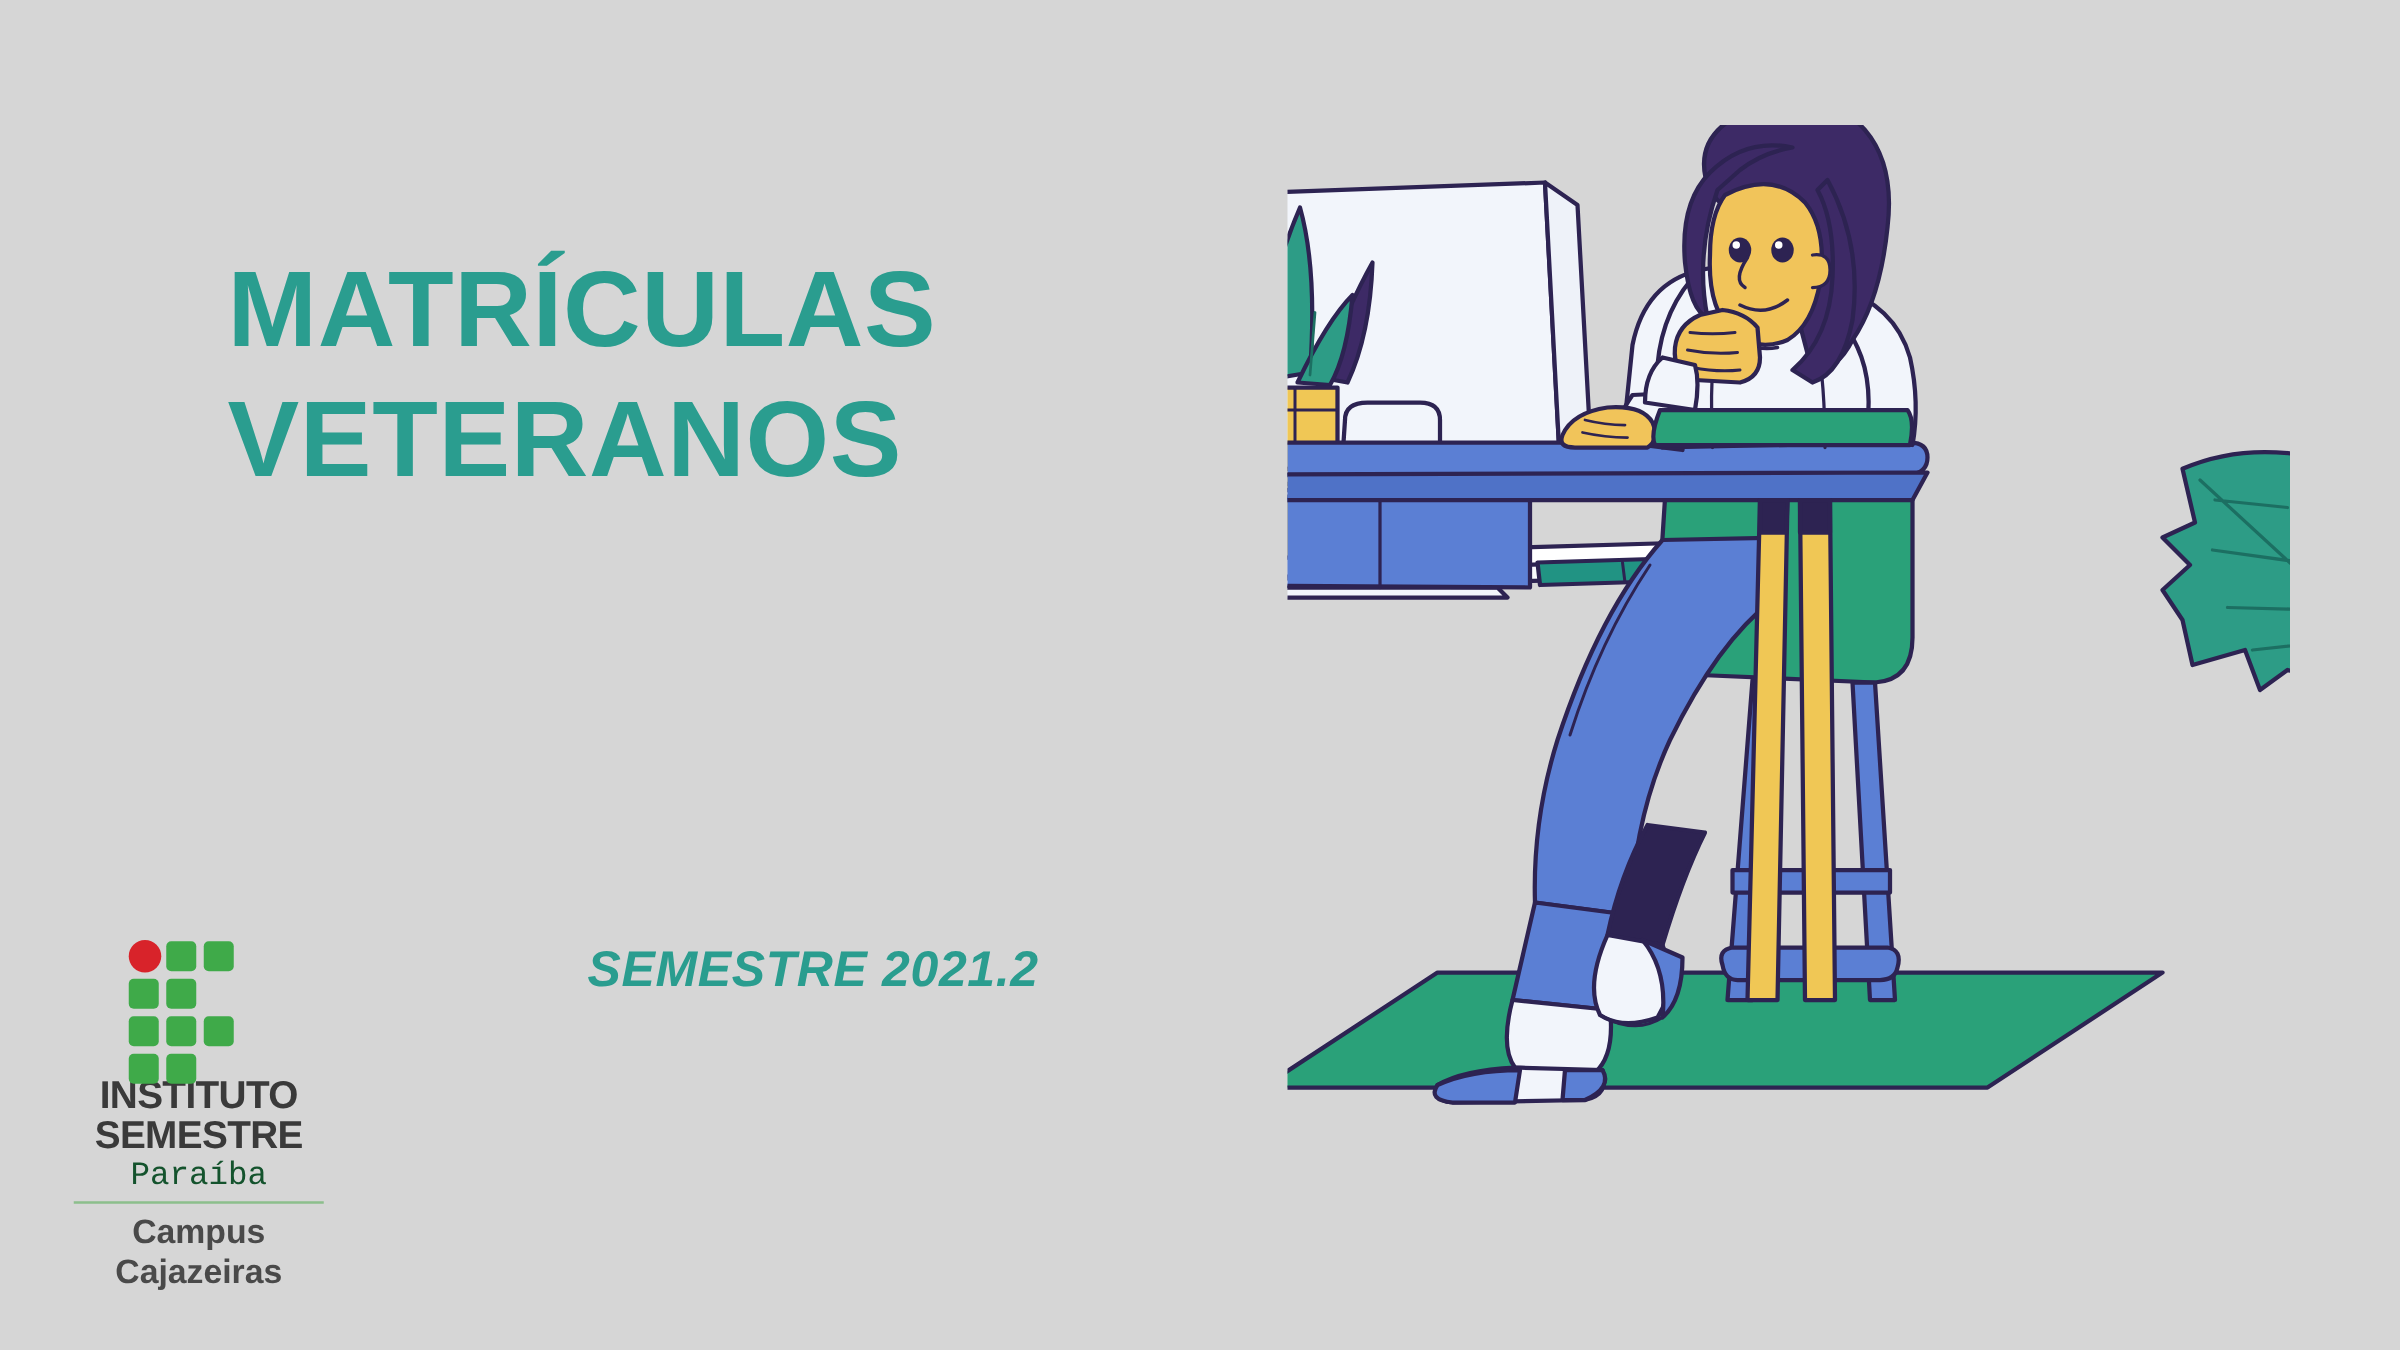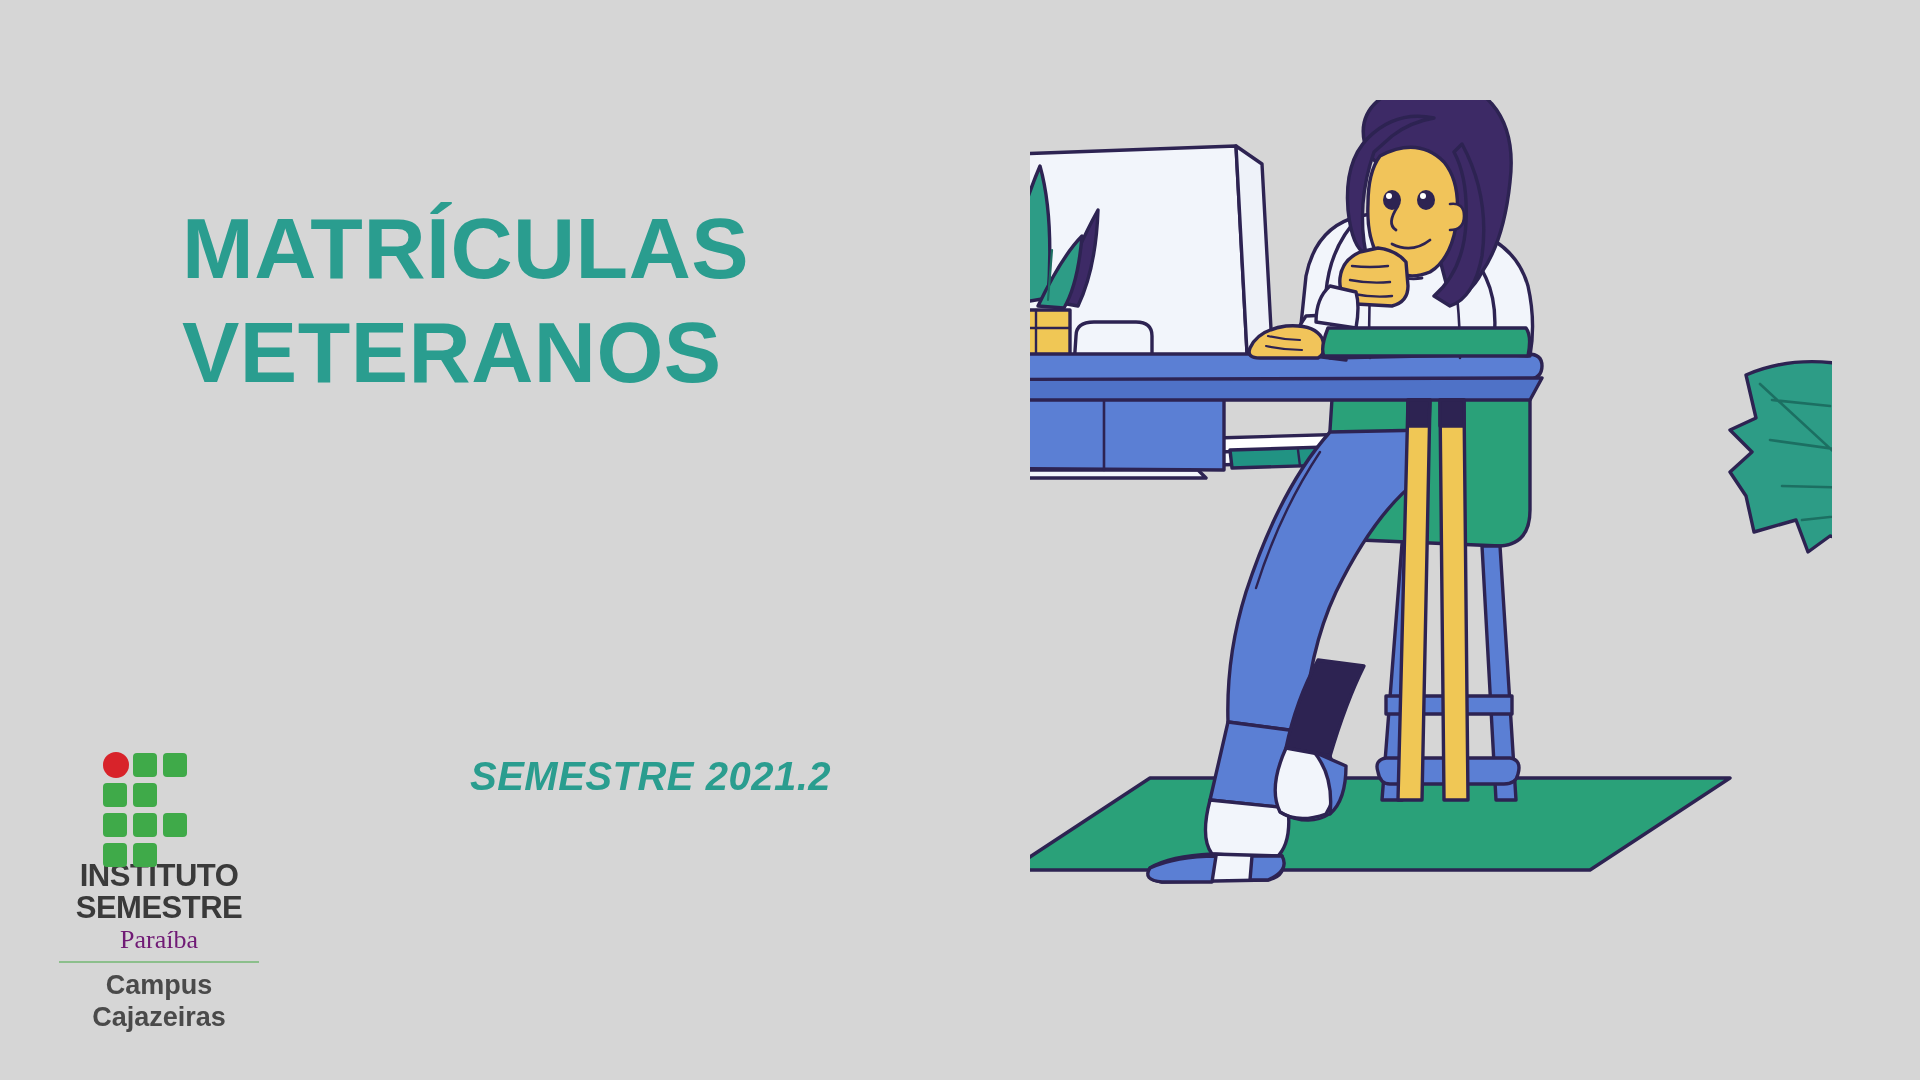--- a/index.html
+++ b/index.html
@@ -86,24 +86,24 @@
   }
   .logo-federal {
     font-family: "Liberation Sans", sans-serif;
     font-weight: bold;
     font-size: 31px;
     line-height: 33px;
     color: #3a3a3a;
     letter-spacing: -0.5px;
   }
   .logo-state {
-    font-family: Liberation Serif, serif;
+    font-family: Liberation Mono, monospace;
     font-size: 26px;
     line-height: 32px;
-    color: #701a75;
+    color: #14532d;
   }
   .logo-rule {
     height: 2px;
     background: #8cbf8c;
     margin: 5px auto 6px auto;
     width: 200px;
   }
   .logo-campus {
     font-family: "Liberation Sans", sans-serif;
     font-size: 27px;

